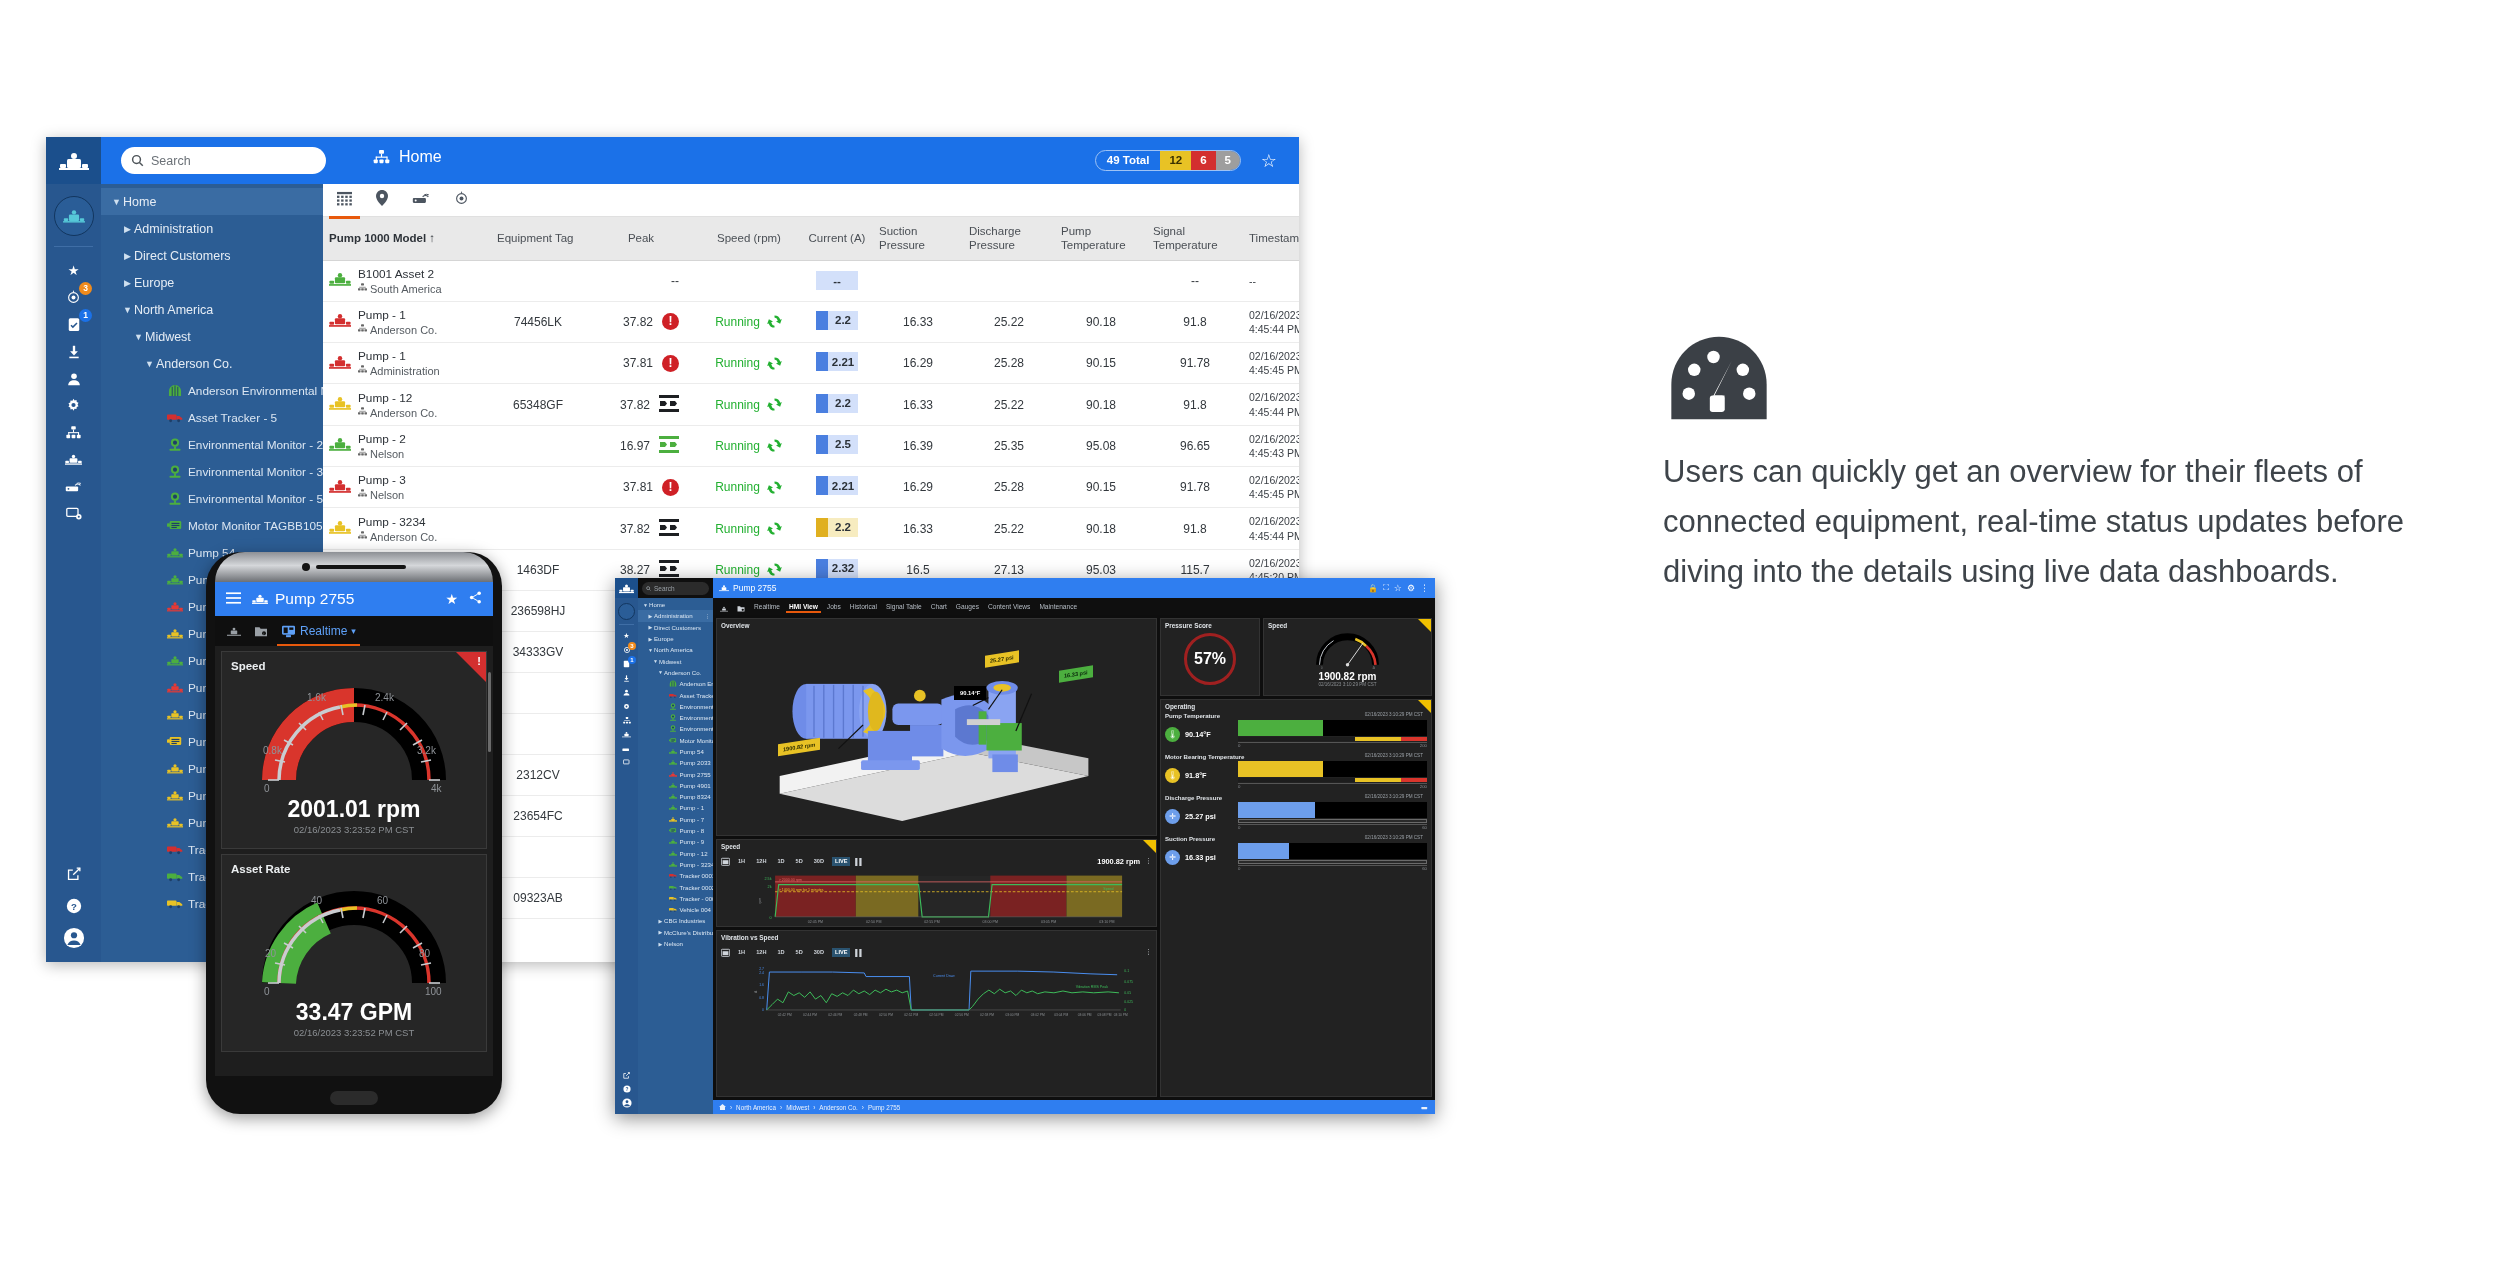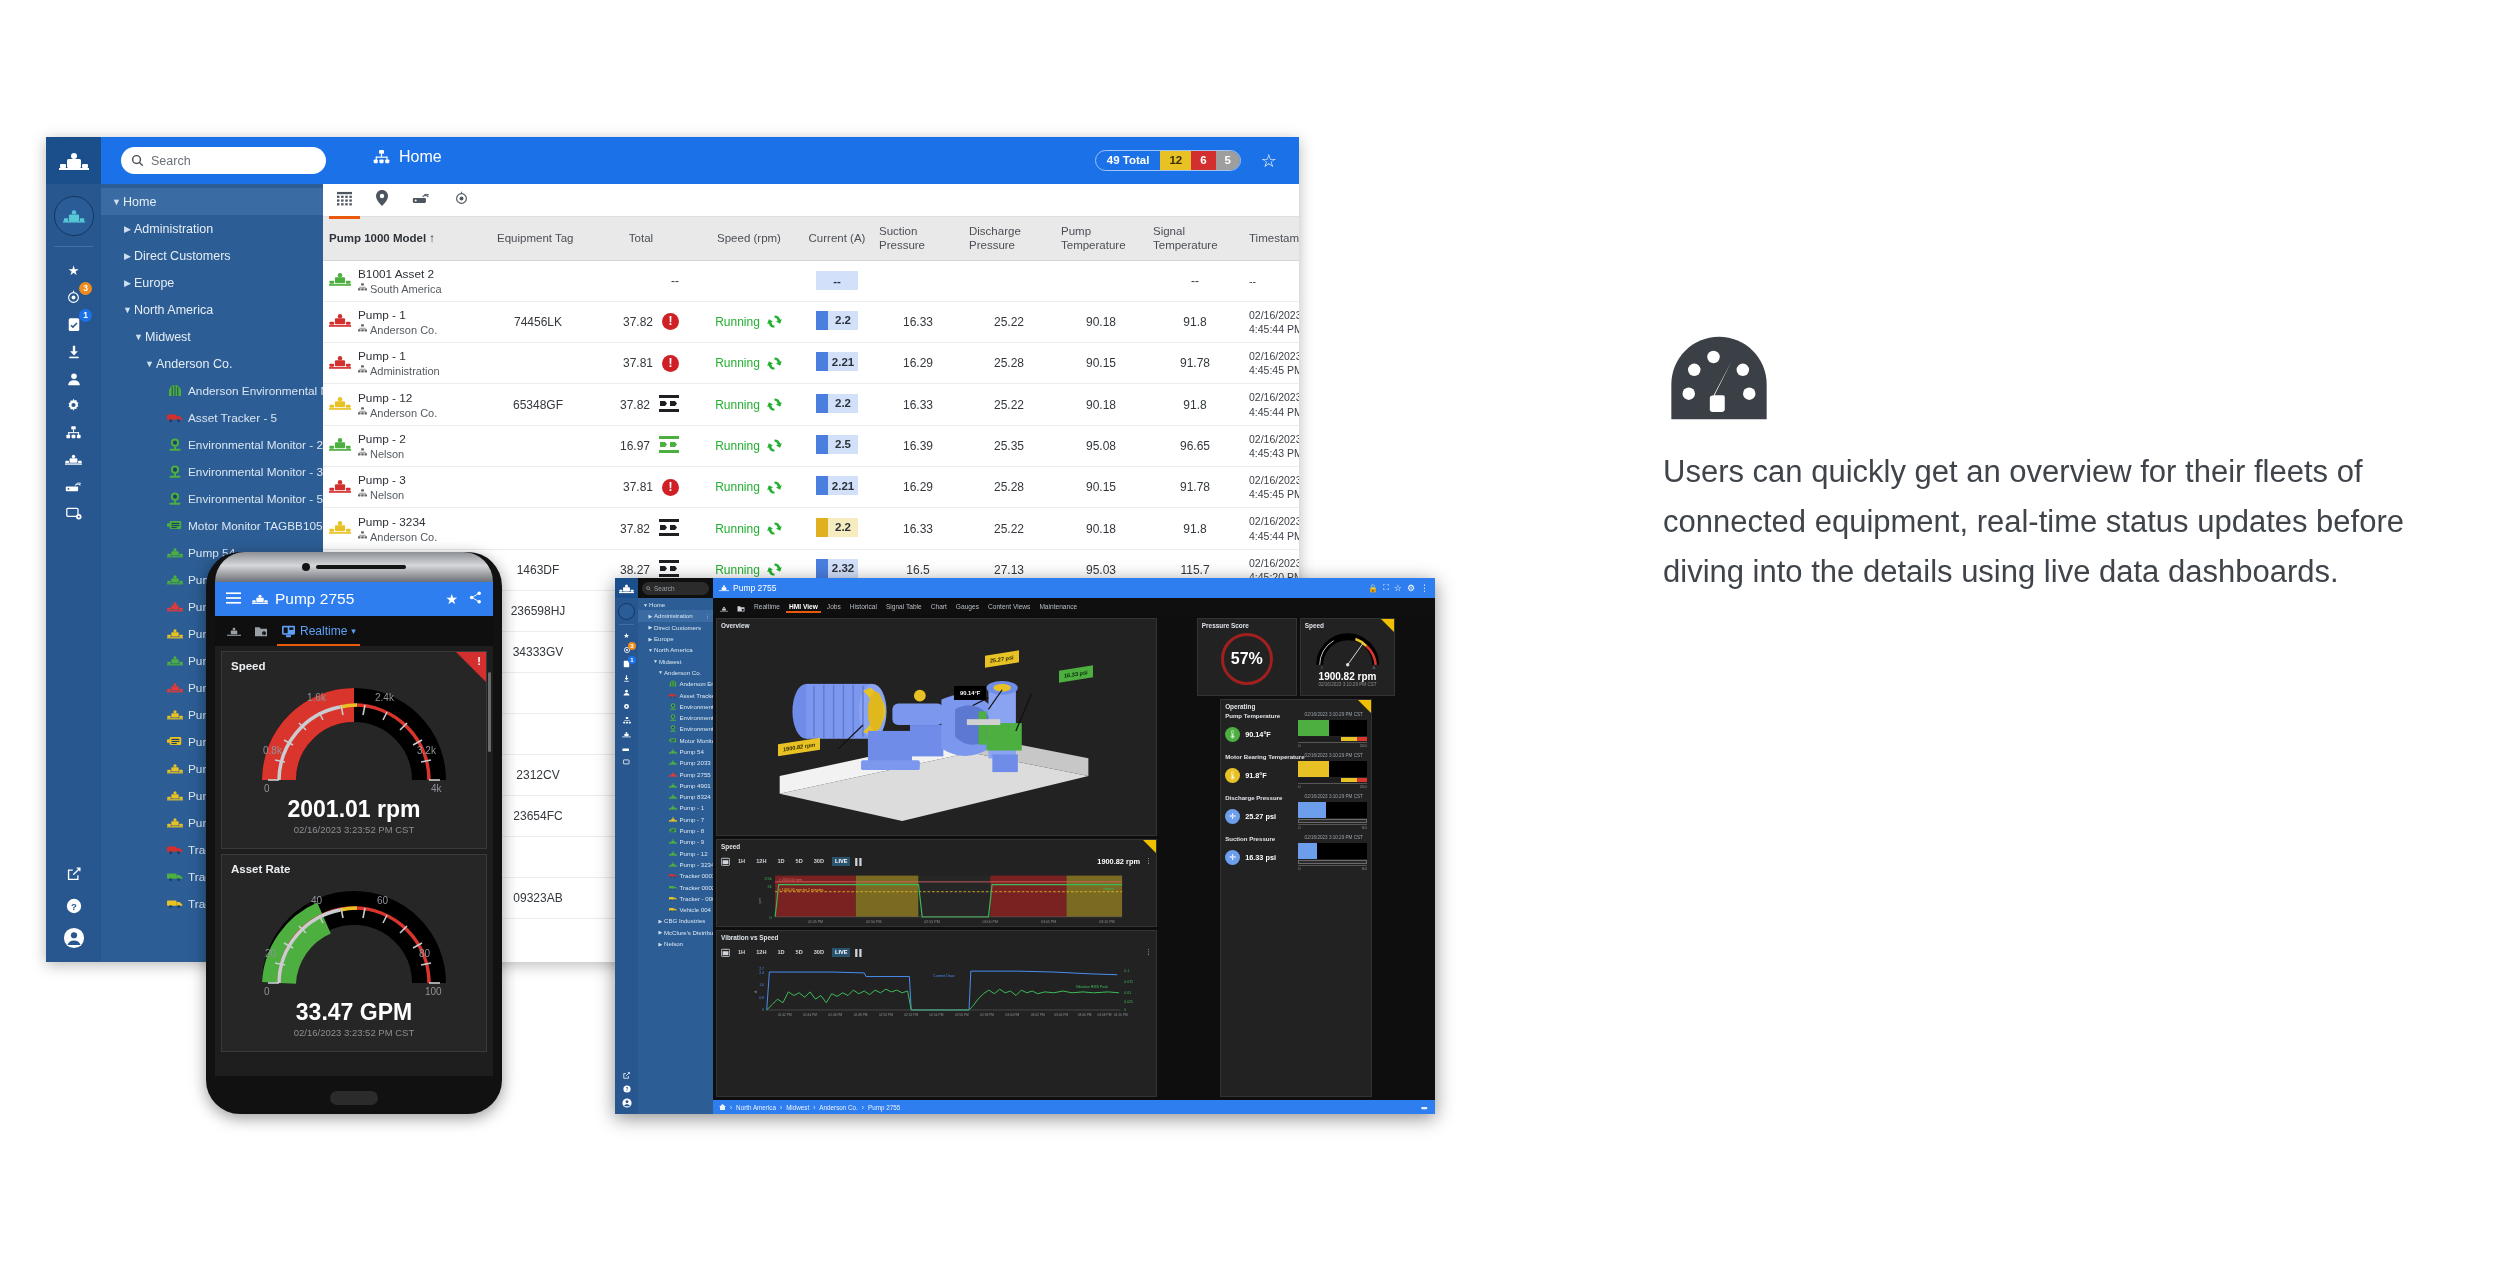--- a/index.html
+++ b/index.html
@@ -153,21 +153,21 @@
   .d-topbar .tt { font-size:8.5px; flex:1; display:flex; align-items:center; gap:4px; }
   .d-tabs { position:absolute; left:98px; top:20px; right:0; height:17px; background:#0f0f0f;
     display:flex; align-items:center; gap:9px; padding:0 7px; }
   .d-tab { font-size:6.6px; color:#b5bcc4; position:relative; height:17px; line-height:17px; }
   .d-tab.act { color:#fff; font-weight:bold; }
   .d-tab.act::after { content:""; position:absolute; left:-3px; right:-3px; bottom:2px;
     height:1.6px; background:#e8590c; }
   .d-body { position:absolute; left:98px; top:37px; right:0; bottom:14px; background:#0e0e0e;
     padding:3px; display:flex; gap:3px; }
   .d-col-l { flex:1; display:flex; flex-direction:column; gap:3px; }
-  .d-col-r { width:272px; display:flex; flex-direction:column; gap:3px;align-items:center; }
+  .d-col-r { width:272px; display:flex; flex-direction:column; gap:3px; }
   .dcard { position:relative; background:#222; border:1px solid #333; overflow:hidden; }
   .dcard > .lbl { font-size:6.4px; color:#e0e4e8; font-weight:bold; padding:3px 4px 0; }
   .warn-corner { position:absolute; right:0; top:0; width:0; height:0;
     border-top:13px solid #f0c000; border-left:13px solid transparent; }
   .d-breadcrumb { position:absolute; left:98px; bottom:0; right:0; height:14px;
     background:#2f7ef0; display:flex; align-items:center; gap:4px; padding:0 6px;
     color:#eaf1fb; font-size:6.3px; }
   .chart-ctrls { display:flex; align-items:center; gap:5px; padding:2px 4px; }
   .cbtn { font-size:5.6px; color:#cfd4da; font-weight:bold; padding:1.5px 3px; }
   .cbtn.on { background:#2a5370; color:#fff; }
@@ -744,21 +744,21 @@
             <col style="width:90px">
           <col style="width:92px">
             <col style="width:92px">
             <col style="width:96px">
             <col style="width:100px">
         </colgroup>
         <thead>
             <tr id="grid-head">
               <th class="bold">Pump 1000 Model ↑</th>
               <th>Equipment Tag</th>
-              <th class="hcenter">Total</th>
+              <th class="hcenter">Peak</th>
               <th class="hcenter">Speed (rpm)</th>
               <th class="hcenter">Current (A)</th>
               <th>Suction Pressure</th>
               <th>Discharge Pressure</th>
               <th>Pump Temperature</th>
               <th>Signal Temperature</th>
               <th>Timestamp</th>
             </tr>
           </thead>
         <tbody id="grid-body">

